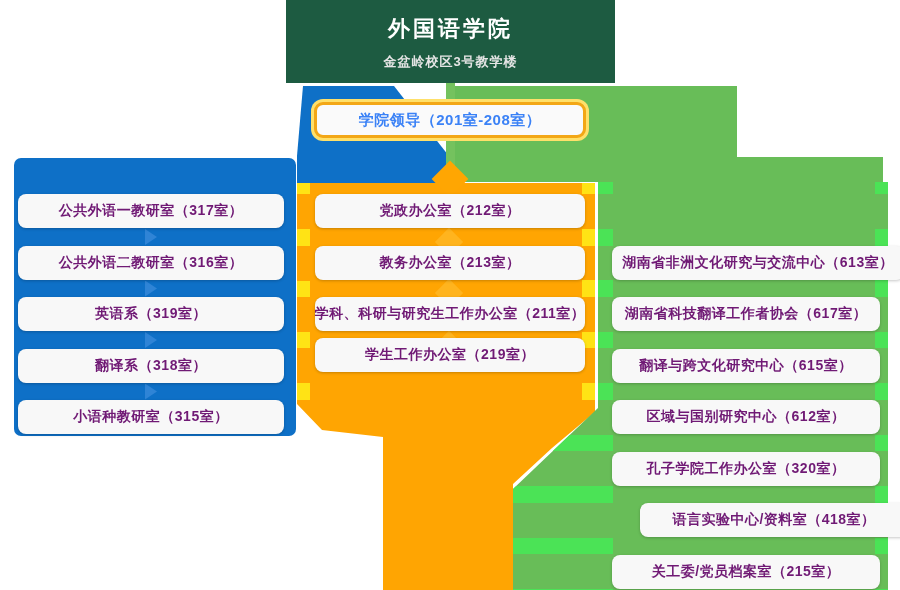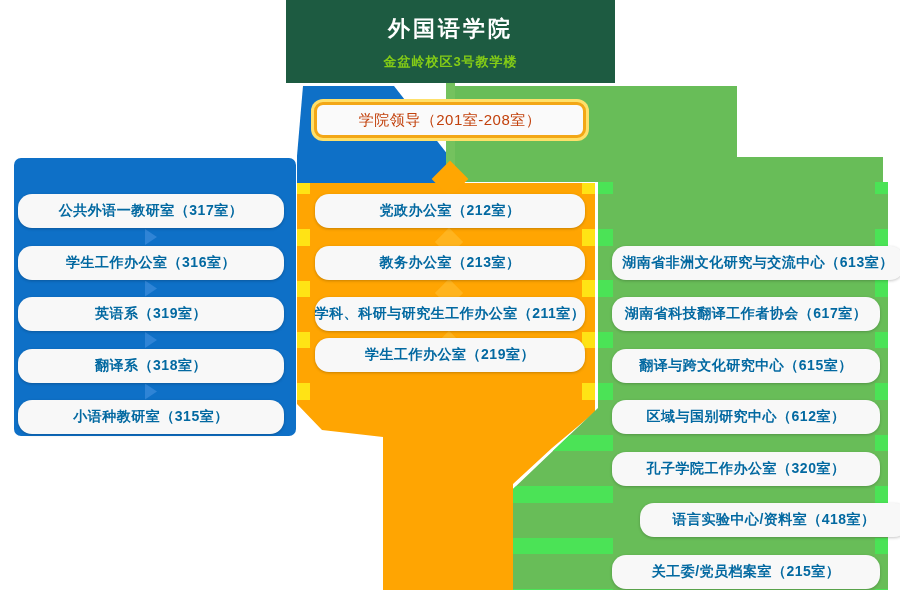--- a/index.html
+++ b/index.html
@@ -17,40 +17,40 @@
   #panel-blue{position:absolute;left:14px;top:158px;width:282px;height:278px;background:#0E70C7;border-radius:7px;}
   #panel-orange{background:#FFA502;clip-path:polygon(297px 183px,595px 183px,595px 412px,552px 448px,513px 484px,513px 590px,383px 590px,383px 437px,322px 430px,297px 404px);}
   #panel-green{background:#68BD58;clip-path:polygon(598px 182px,888px 182px,888px 590px,513px 590px,513px 489px,598px 408px);}
   
   .y-strip{position:absolute;width:13px;background:repeating-linear-gradient(180deg,#FFE315 0 11px,rgba(0,0,0,0) 11px 46px,#FFE315 46px 51.5px);}
   .g-strip{position:absolute;background:repeating-linear-gradient(180deg,#4BE356 0 12px,rgba(0,0,0,0) 12px 47px,#4BE356 47px 51.5px);}
   .o-diamond{position:absolute;width:20px;height:20px;background:#FFB41E;transform:rotate(45deg);}
   .b-chevron{position:absolute;width:12px;height:16px;background:#2F84D6;clip-path:polygon(0 0,100% 50%,0 100%);}
   
   .node{
-    position:absolute;height:34px;background:#F8F8F8;border-radius:14px;
+    position:absolute;height:34px;background:#F8F8F8;border-radius:8px;
     box-shadow:0 1px 3px rgba(0,0,0,.22);
     display:flex;align-items:center;justify-content:center;
-    font-size:14px;font-weight:600;color:#0369a1;letter-spacing:.5px;white-space:nowrap;
+    font-size:14px;font-weight:600;color:#701a75;letter-spacing:.5px;white-space:nowrap;
   }
   
   #leadership{
     position:absolute;left:314px;top:102px;width:266px;height:30px;
     background:#FAFAFA;border:3px solid #F3A716;border-radius:9px;
     box-shadow:0 0 0 3px #FFE06A;
     display:flex;align-items:center;justify-content:center;
-    font-size:15px;font-weight:400;color:#c2410c;letter-spacing:.5px;
+    font-size:15px;font-weight:700;color:#3b82f6;letter-spacing:.5px;
   }
   
   #header{
     position:absolute;left:286px;top:0;width:329px;height:83px;background:#1D5B41;
     color:#ffffff;text-align:center;
   }
   #header .title{margin-top:14px;font-size:22px;font-weight:700;letter-spacing:3px;}
-  #header .subtitle{margin-top:9px;font-size:13px;font-weight:600;color:#84cc16;letter-spacing:1px;}
+  #header .subtitle{margin-top:9px;font-size:13px;font-weight:600;color:#e5e5e5;letter-spacing:1px;}
 </style>
 </head>
 <body>
 
 <div id="canvas">
 
   <div class="shape" id="ribbon-blue"></div>
   <div class="shape" id="ribbon-green"></div>
   <div id="bar-green"></div>
 
@@ -70,21 +70,21 @@
   </div>
 
   <div class="shape" id="panel-green">
     <div class="g-strip" style="left:512px;top:182px;width:101px;height:408px;"></div>
     <div class="g-strip" style="left:875px;top:182px;width:13px;height:408px;"></div>
   </div>
 
   <div id="diamond-center"></div>
 
   <div class="node" style="left:18px;top:194px;width:266px;">公共外语一教研室（317室）</div>
-  <div class="node" style="left:18px;top:245.5px;width:266px;">学生工作办公室（316室）</div>
+  <div class="node" style="left:18px;top:245.5px;width:266px;">公共外语二教研室（316室）</div>
   <div class="node" style="left:18px;top:297px;width:266px;">英语系（319室）</div>
   <div class="node" style="left:18px;top:348.5px;width:266px;">翻译系（318室）</div>
   <div class="node" style="left:18px;top:400px;width:266px;">小语种教研室（315室）</div>
 
   <div class="node" style="left:315px;top:194px;width:270px;">党政办公室（212室）</div>
   <div class="node" style="left:315px;top:245.5px;width:270px;">教务办公室（213室）</div>
   <div class="node" style="left:315px;top:297px;width:270px;">学科、科研与研究生工作办公室（211室）</div>
   <div class="node" style="left:315px;top:338px;width:270px;">学生工作办公室（219室）</div>
 
   <div class="node" style="left:612px;top:245.5px;width:292px;">湖南省非洲文化研究与交流中心（613室）</div>

